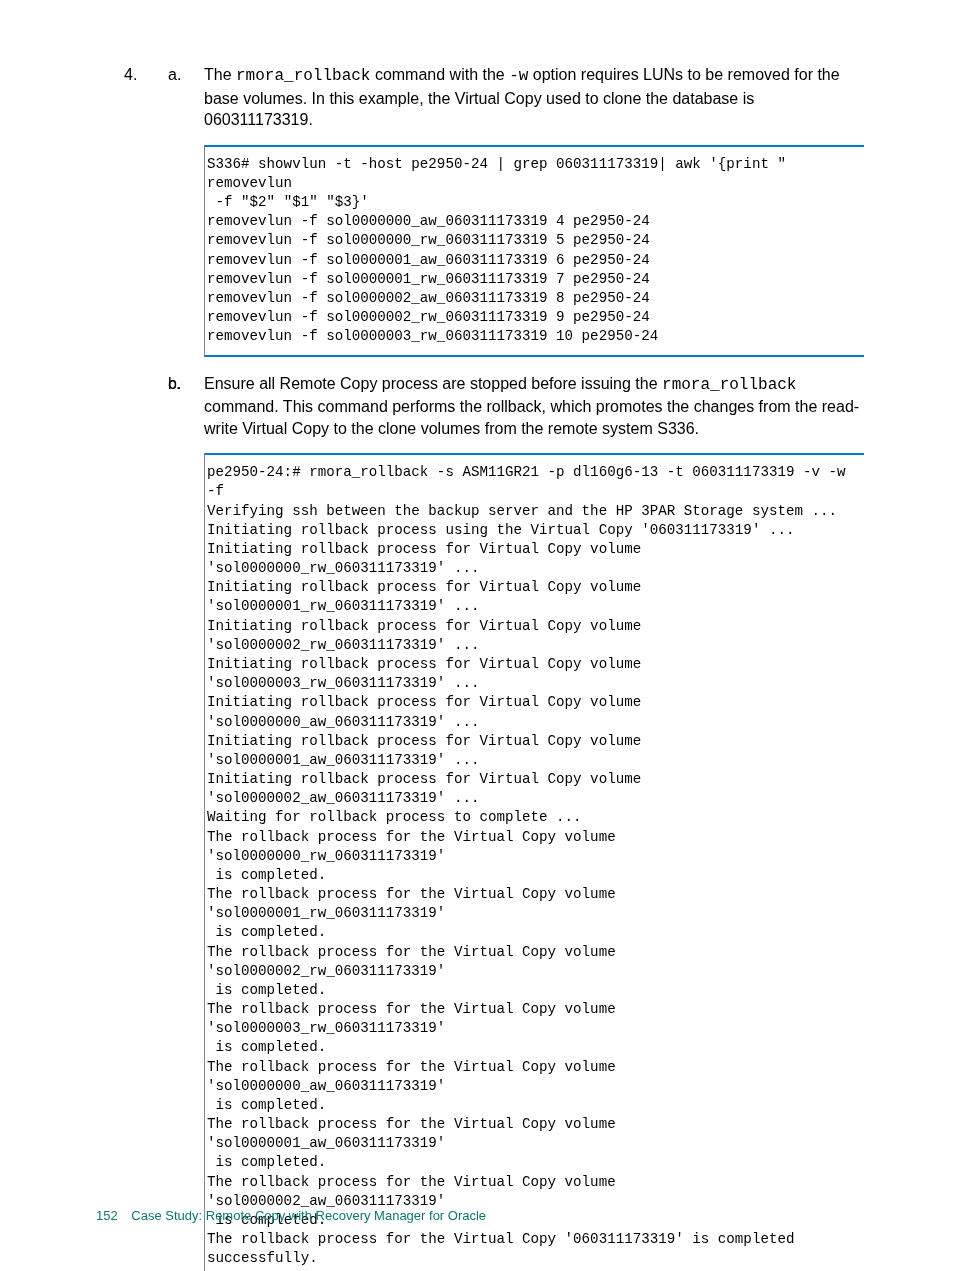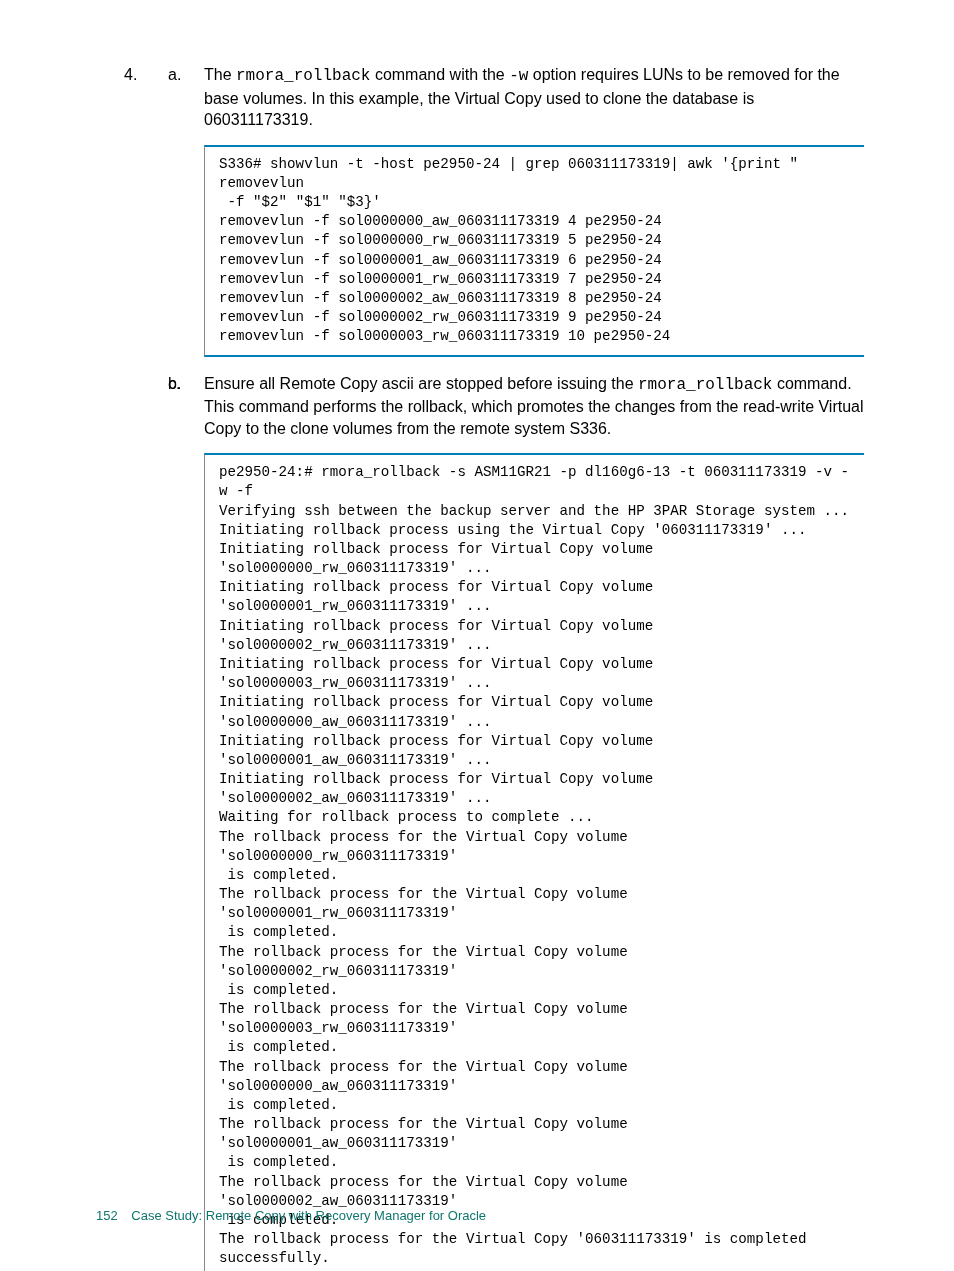--- a/index.html
+++ b/index.html
@@ -53,21 +53,21 @@
     top: 0;
   }
   .mono-inline {
     font-family: "Courier New", Courier, monospace;
   }
   .codeblock {
     margin: 14px 0 16px 40px;
     border-top: 2px solid #007dba;
     border-bottom: 2px solid #007dba;
     border-left: 1px solid #888;
-    padding: 8px 14px;
+    padding: 8px 2px;
     font-family: "Courier New", Courier, monospace;
     font-size: 14.2px;
     line-height: 1.35;
     white-space: pre-wrap;
     word-break: break-word;
     color: #000;
   }
   .footer {
     position: absolute;
     left: 96px;
@@ -105,21 +105,21 @@
 removevlun -f sol0000002_rw_060311173319 9 pe2950-24
 removevlun -f sol0000003_rw_060311173319 10 pe2950-24</div>
 
       <ol class="inner">
         <li>
           <span class="num">b.</span>
         </li>
         <li>
           <span class="num">c.</span>
           <span>
-            <span>Ensure all Remote Copy ascii are stopped before issuing the </span><span class="mono-inline">rmora_rollback</span><span> command. This command performs the rollback, which promotes the changes from the read-write Virtual Copy to the clone volumes from the remote system S336.</span>
+            <span>Ensure all Remote Copy process are stopped before issuing the </span><span class="mono-inline">rmora_rollback</span><span> command. This command performs the rollback, which promotes the changes from the read-write Virtual Copy to the clone volumes from the remote system S336.</span>
           </span>
         </li>
       </ol>
 
       <div class="codeblock">pe2950-24:# rmora_rollback -s ASM11GR21 -p dl160g6-13 -t 060311173319 -v -w -f
 Verifying ssh between the backup server and the HP 3PAR Storage system ...
 Initiating rollback process using the Virtual Copy '060311173319' ...
 Initiating rollback process for Virtual Copy volume 'sol0000000_rw_060311173319' ...
 Initiating rollback process for Virtual Copy volume 'sol0000001_rw_060311173319' ...
 Initiating rollback process for Virtual Copy volume 'sol0000002_rw_060311173319' ...

